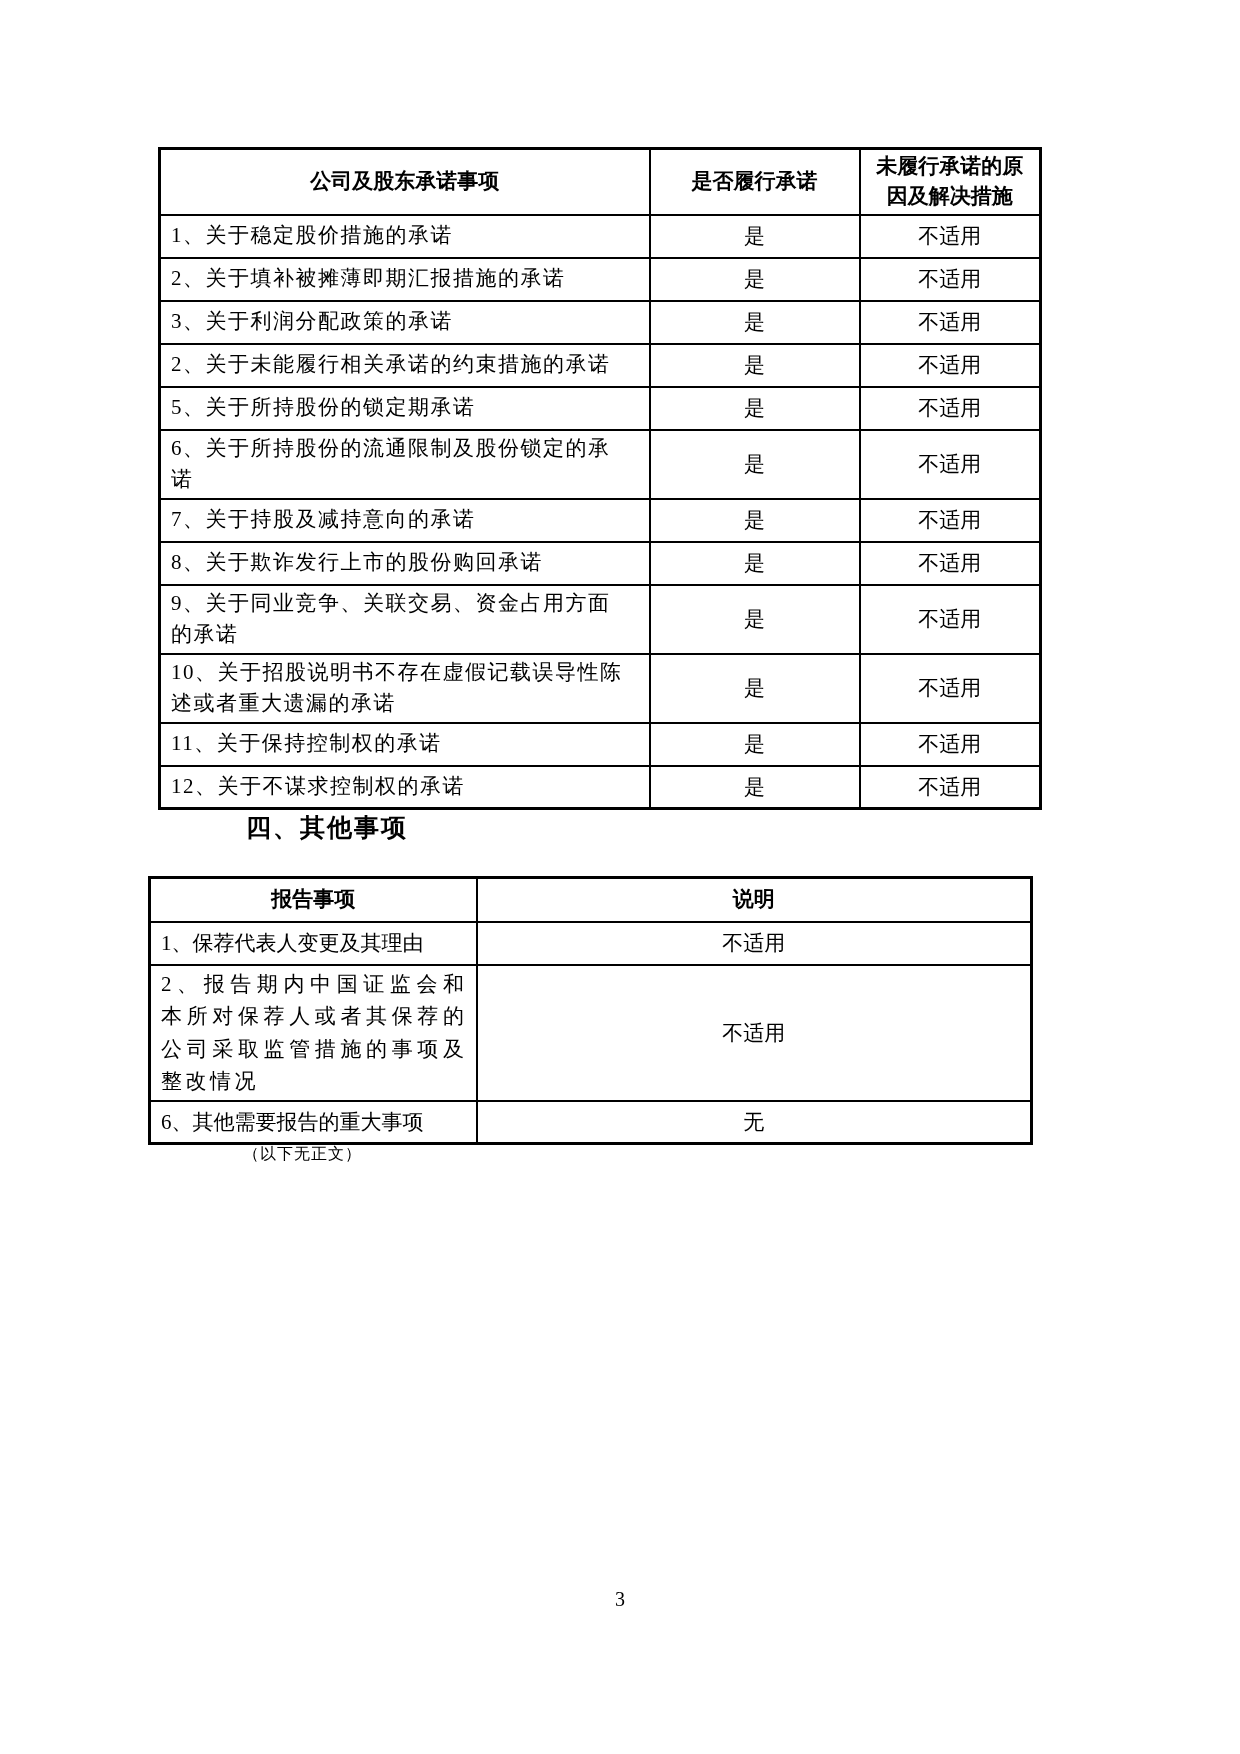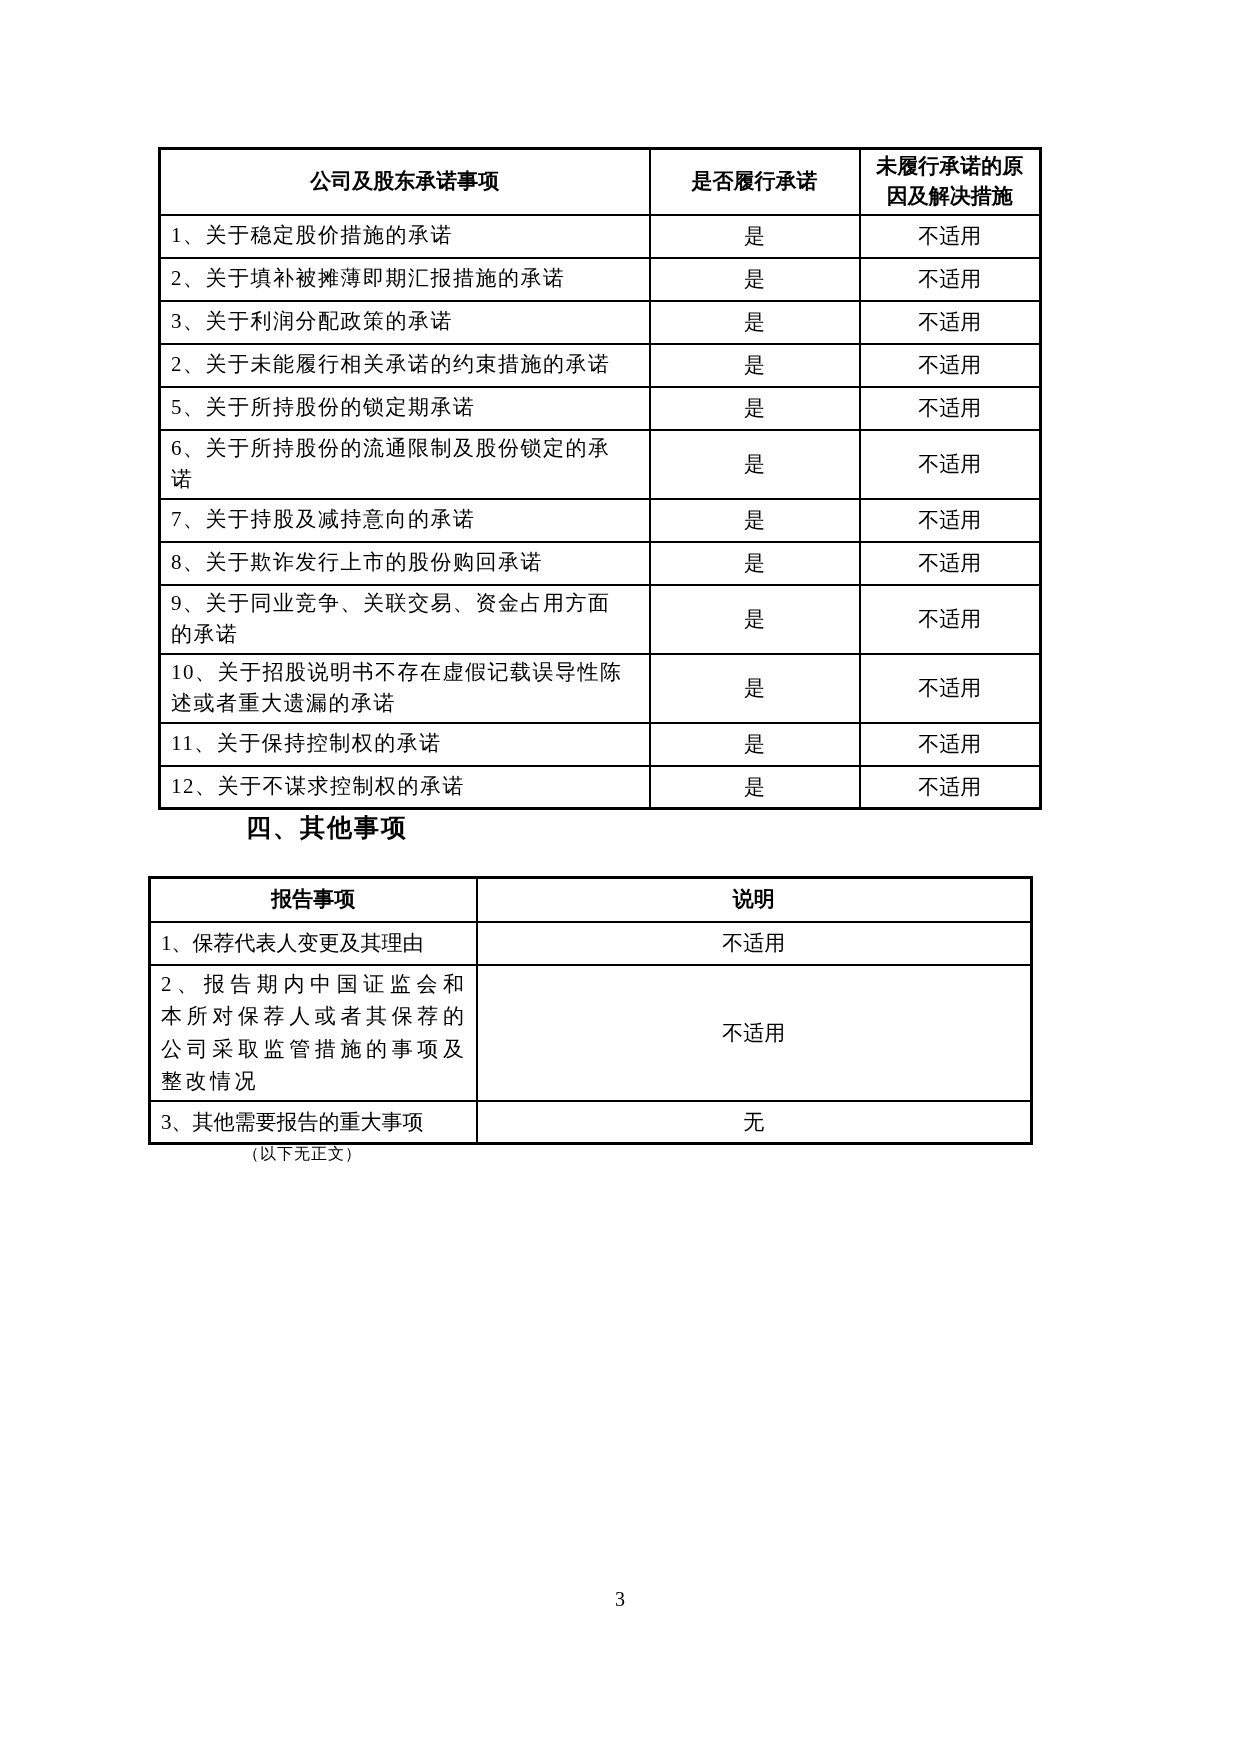--- a/index.html
+++ b/index.html
@@ -192,21 +192,21 @@
     </tr>
     <tr class="single">
       <td class="item">1、保荐代表人变更及其理由</td>
       <td class="center">不适用</td>
     </tr>
     <tr class="tall">
       <td class="item justified">2、报告期内中国证监会和本所对保荐人或者其保荐的公司采取监管措施的事项及整改情况</td>
       <td class="center">不适用</td>
     </tr>
     <tr class="single">
-      <td class="item">3、其他需要报告的重大事项</td>
+      <td class="item">6、其他需要报告的重大事项</td>
       <td class="center">无</td>
     </tr>
   </tbody>
     </table>
 
   <div class="closing-note">（以下无正文）</div>
 
   <div class="page-number">3</div>
 
 </div>

